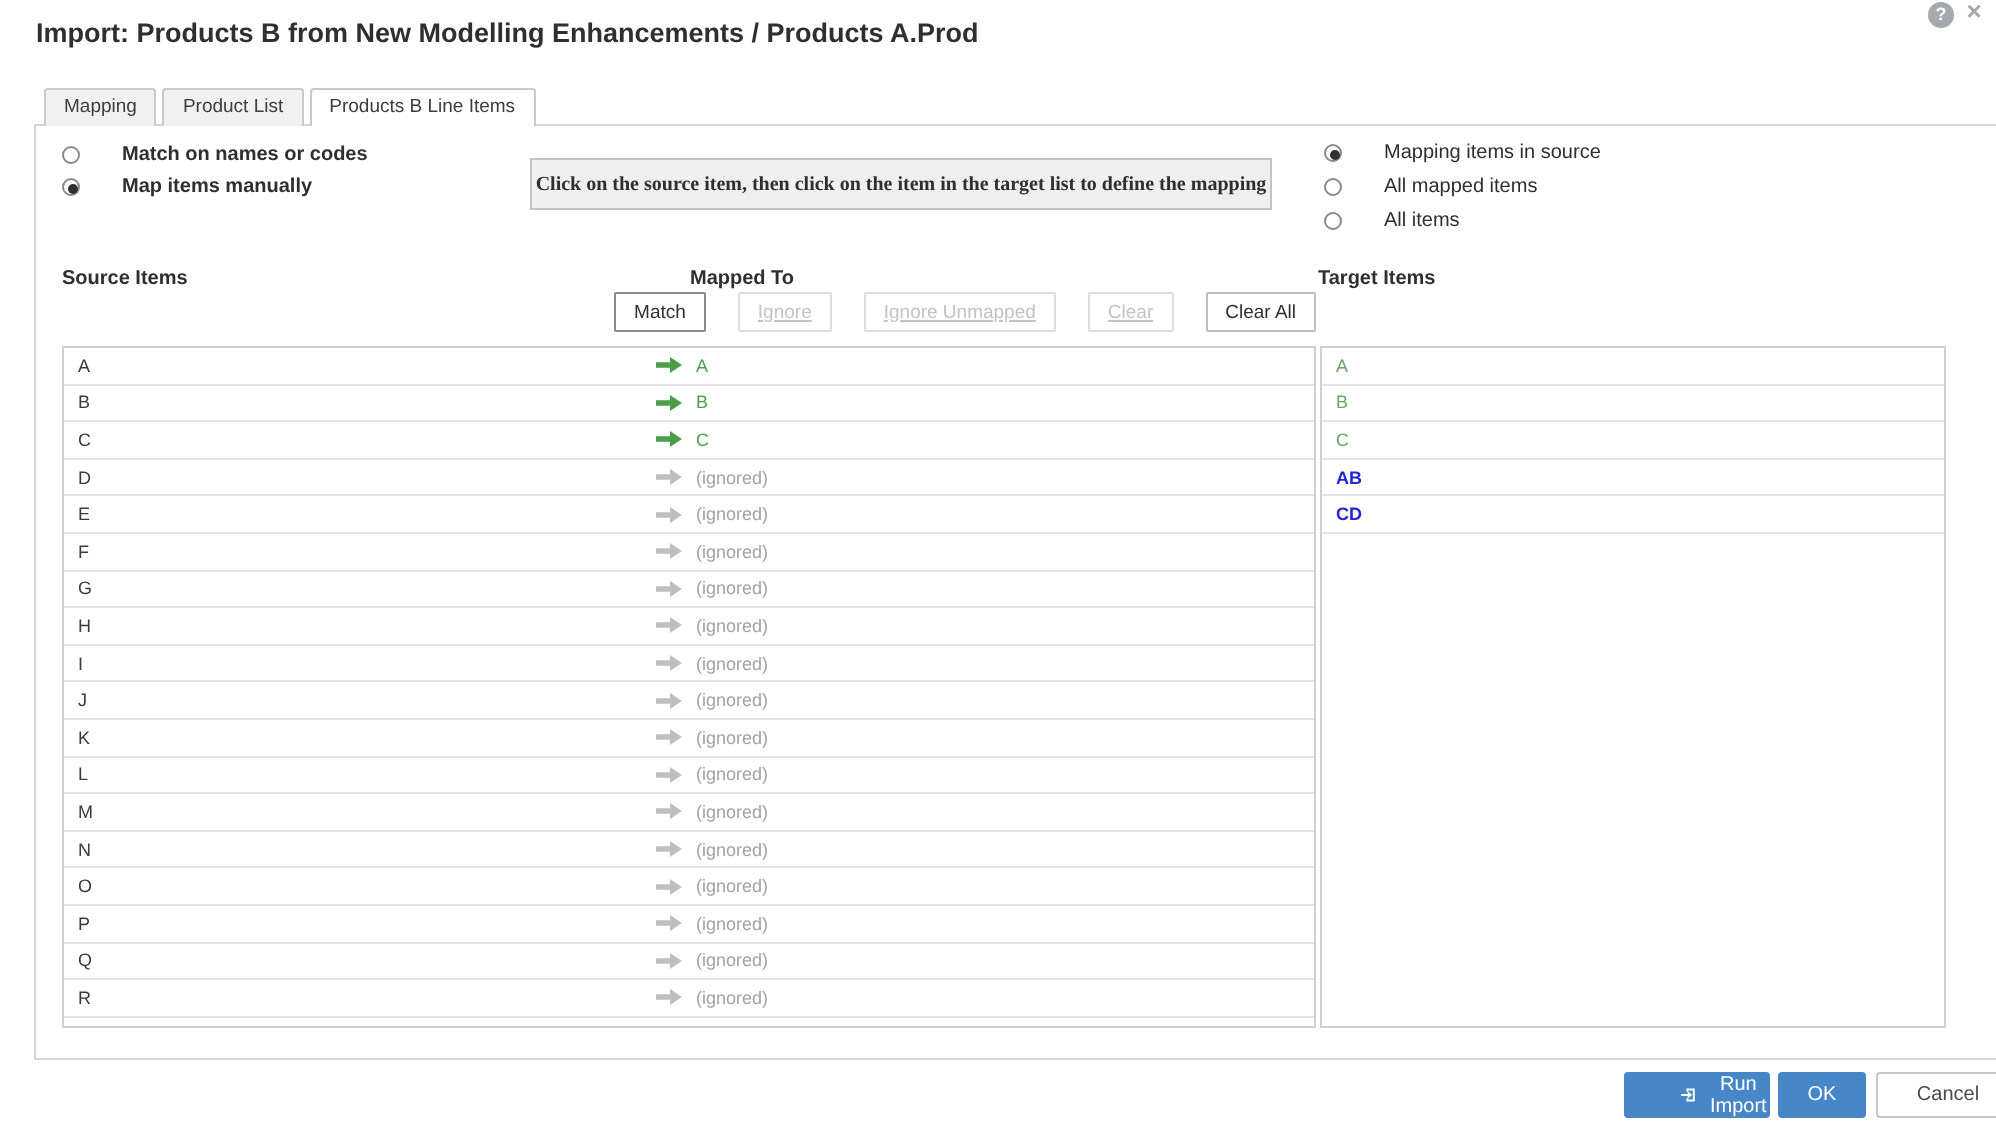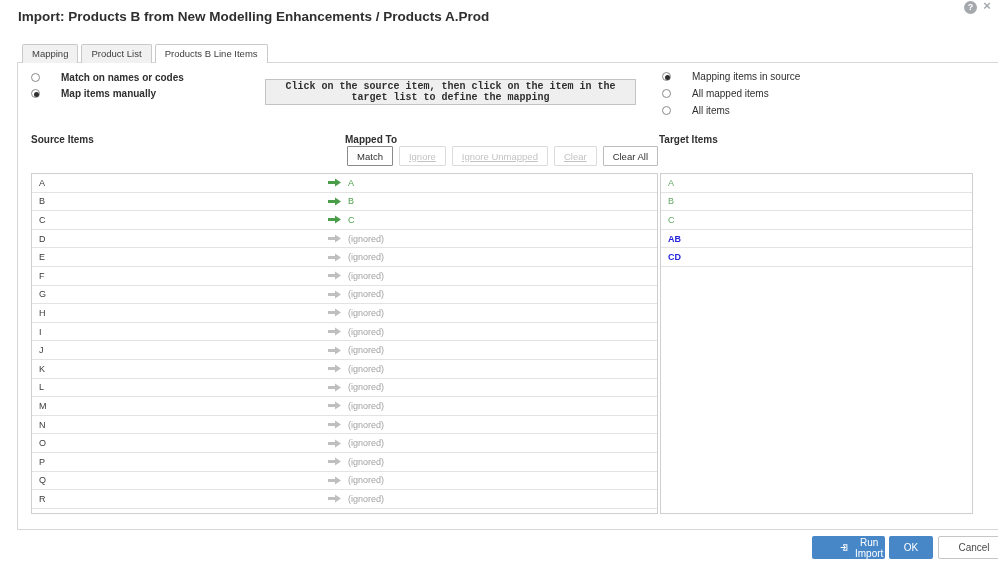--- a/index.html
+++ b/index.html
@@ -62,41 +62,41 @@
     content: ""; position: absolute; left: 2px; top: 2px;
     width: 5px; height: 5px; border-radius: 50%; background: #2f2f2f;
   }
   .map-mode { position: absolute; left: 13px; top: 9px; display: flex; flex-direction: column; gap: 5px; }
   .map-mode .radio-row span.lbl { font-size: 10px; font-weight: bold; color: #2f2f2f; }
 
   .instruction-btn {
     position: absolute; left: 247px; top: 16px;
     width: 371px; height: 26px;
     background: #efefef; border: 1px solid #c3c3c3;
-    font-family: Liberation Mono, monospace;
+    font-family: Liberation Serif, serif;
     font-size: 10px; font-weight: bold; color: #2f2f2f;
     cursor: pointer;
     text-align: center;
   }
 
   .clear-group { position: absolute; left: 641px; top: 8px; }
   .clear-group .group-title { font-size: 10px; font-weight: bold; color: #2f2f2f; margin-bottom: 6px; }
   .clear-group .radio-row { margin-left: 3px; margin-bottom: 6px; }
   .clear-group .radio-row span.lbl { font-size: 10px; color: #2f2f2f; }
 
   
   .col-header { position: absolute; font-size: 10px; font-weight: bold; color: #2f2f2f; }
   .hdr-source { left: 13px; top: 71px; }
   .hdr-mapped { left: 327px; top: 71px; }
   .hdr-target { left: 641px; top: 71px; }
 
   
   .actions {
     position: absolute; left: 13px; top: 83px; width: 627px;
-    display: flex; justify-content: flex-end; gap: 6px;
+    display: flex; justify-content: flex-end; gap: 16px;
   }
   .act-btn {
     height: 20px; padding: 0 9px;
     background: #fff; border: 1px solid #bdbdbd; border-radius: 1px;
     font-family: "Liberation Sans", sans-serif;
     font-size: 9.5px; color: #2f2f2f; cursor: pointer; white-space: nowrap;
   }
   .act-btn.primary { border-color: #8a8a8a; }
   .act-btn.disabled { color: #c3c3c3; border-color: #dcdcdc; cursor: default; text-decoration: underline; }
 

